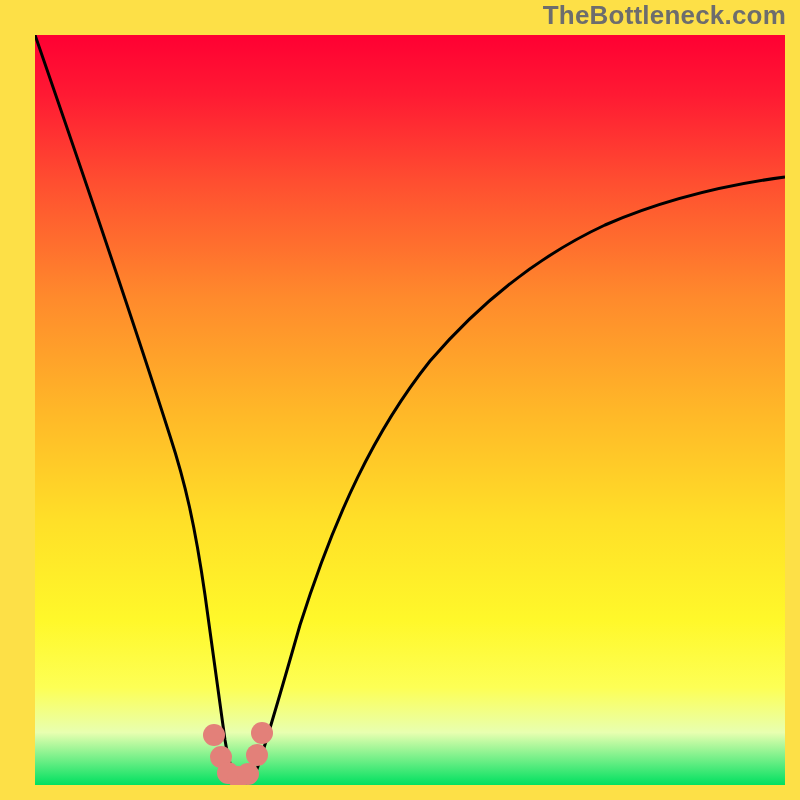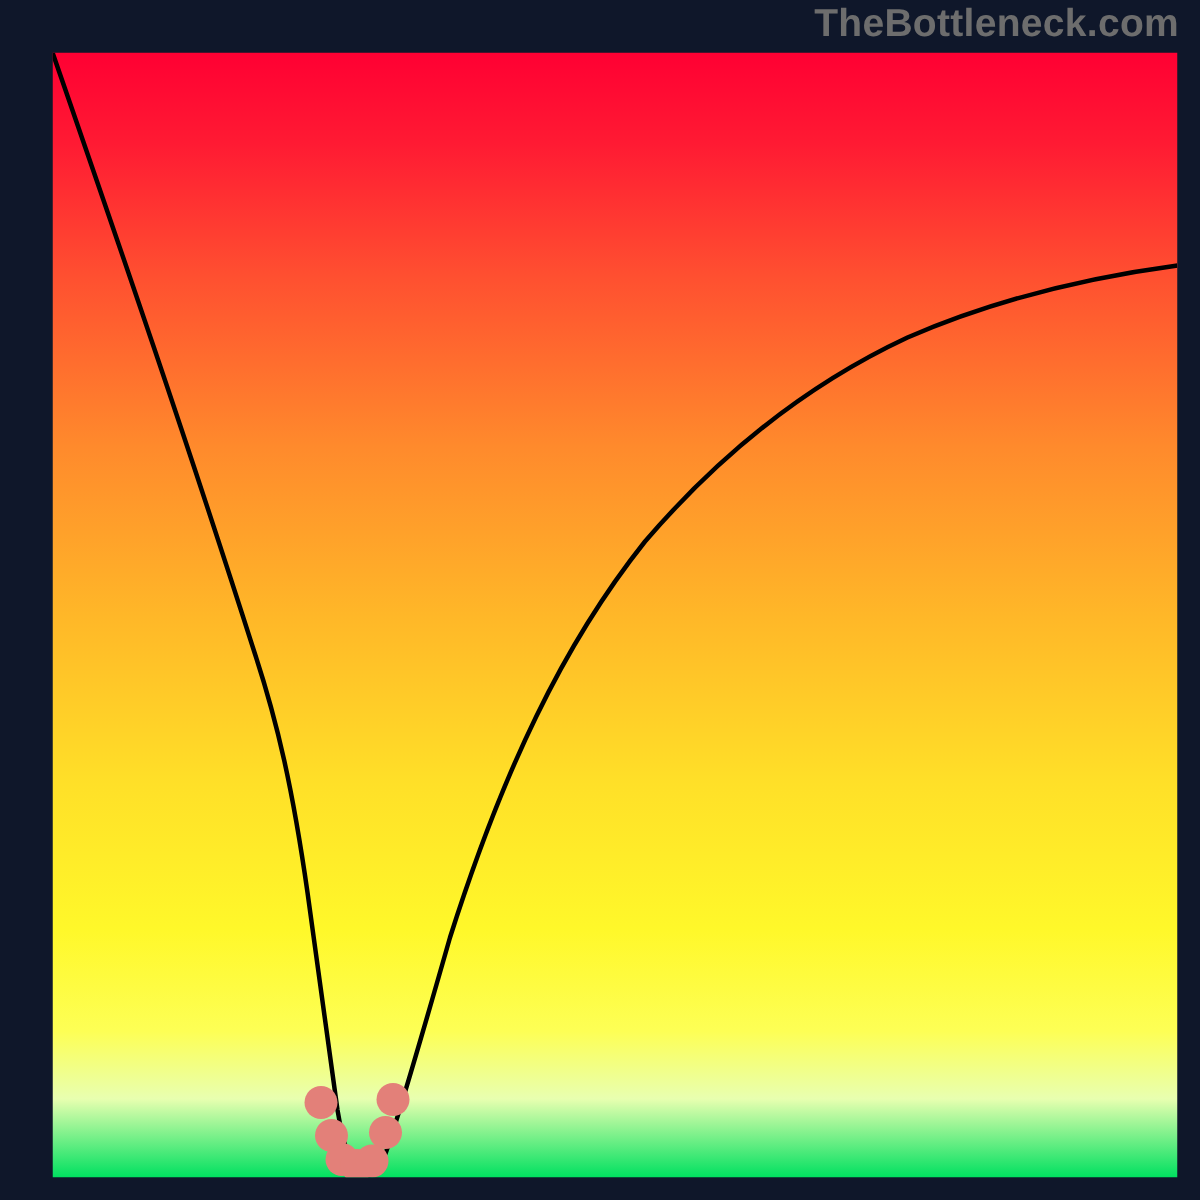--- a/index.html
+++ b/index.html
@@ -9,21 +9,21 @@
     height: 800px;
     background: #000;
     overflow: hidden;
   }
   .frame {
     position: absolute;
     left: 0;
     top: 0;
     width: 800px;
     height: 800px;
-    background: #0f172a;
+    background: #fde047;
   }
   .plot-area {
     position: absolute;
     left: 35px;
     top: 35px;
     width: 750px;
     height: 750px;
     overflow: hidden;
   }
   .gradient {

